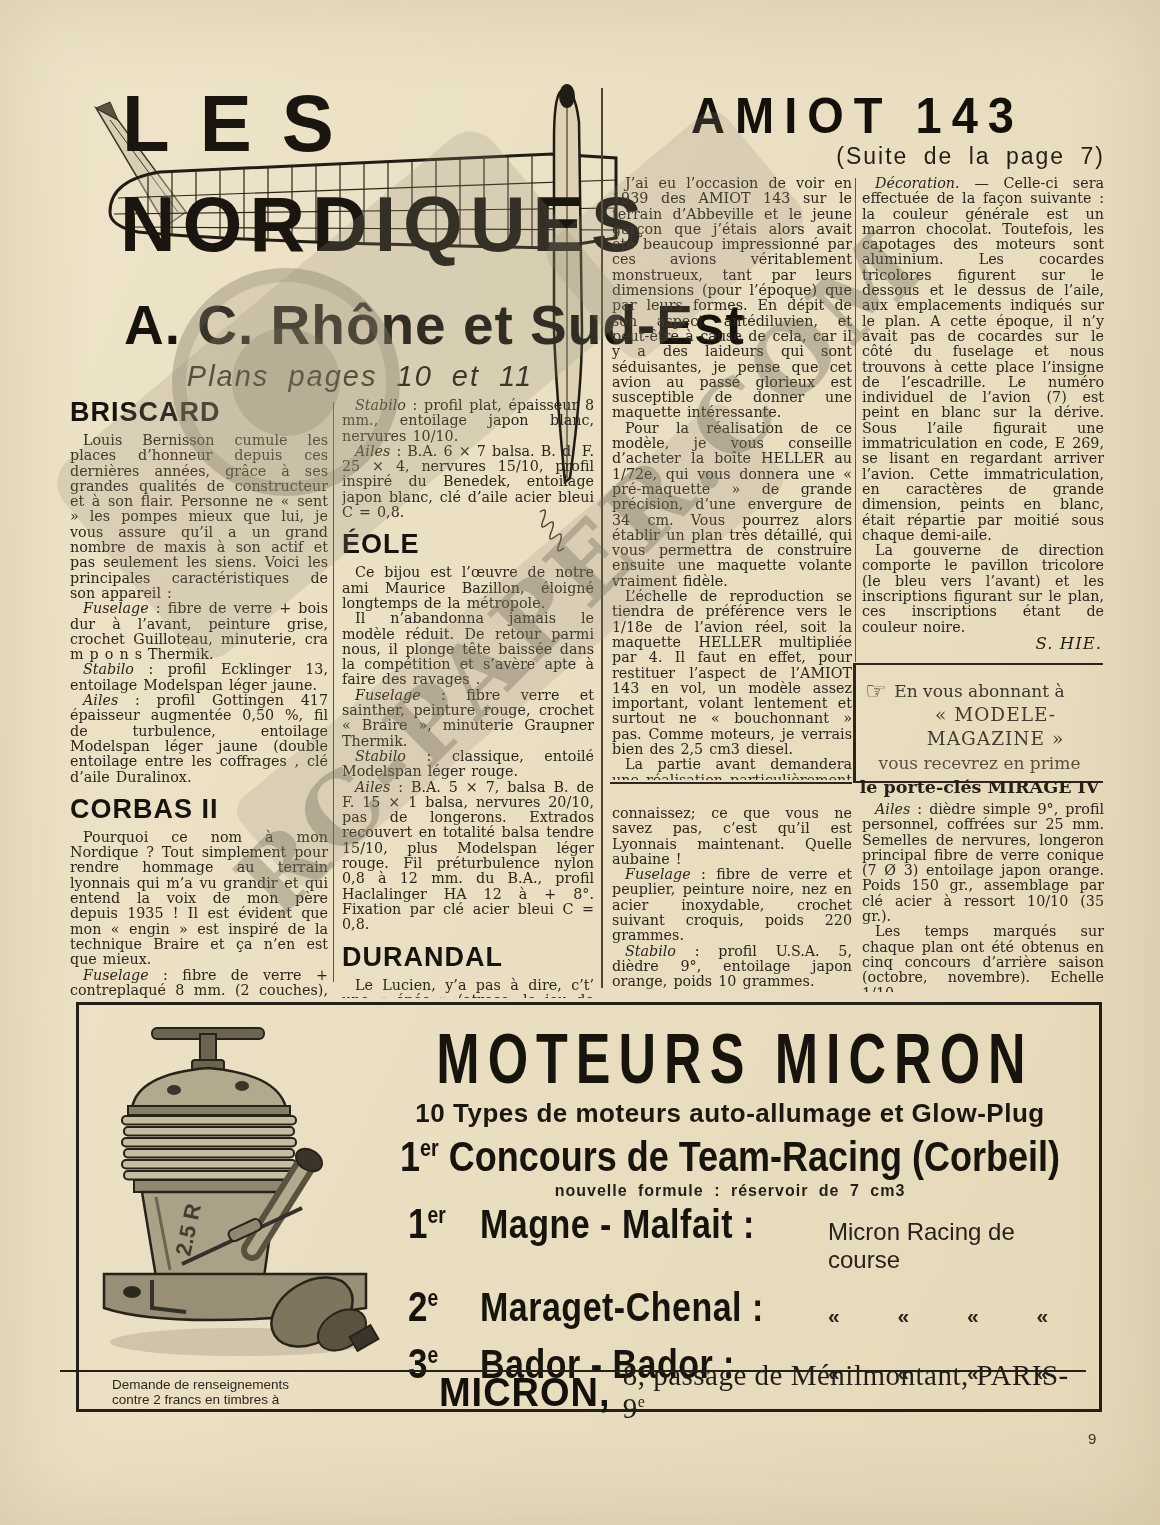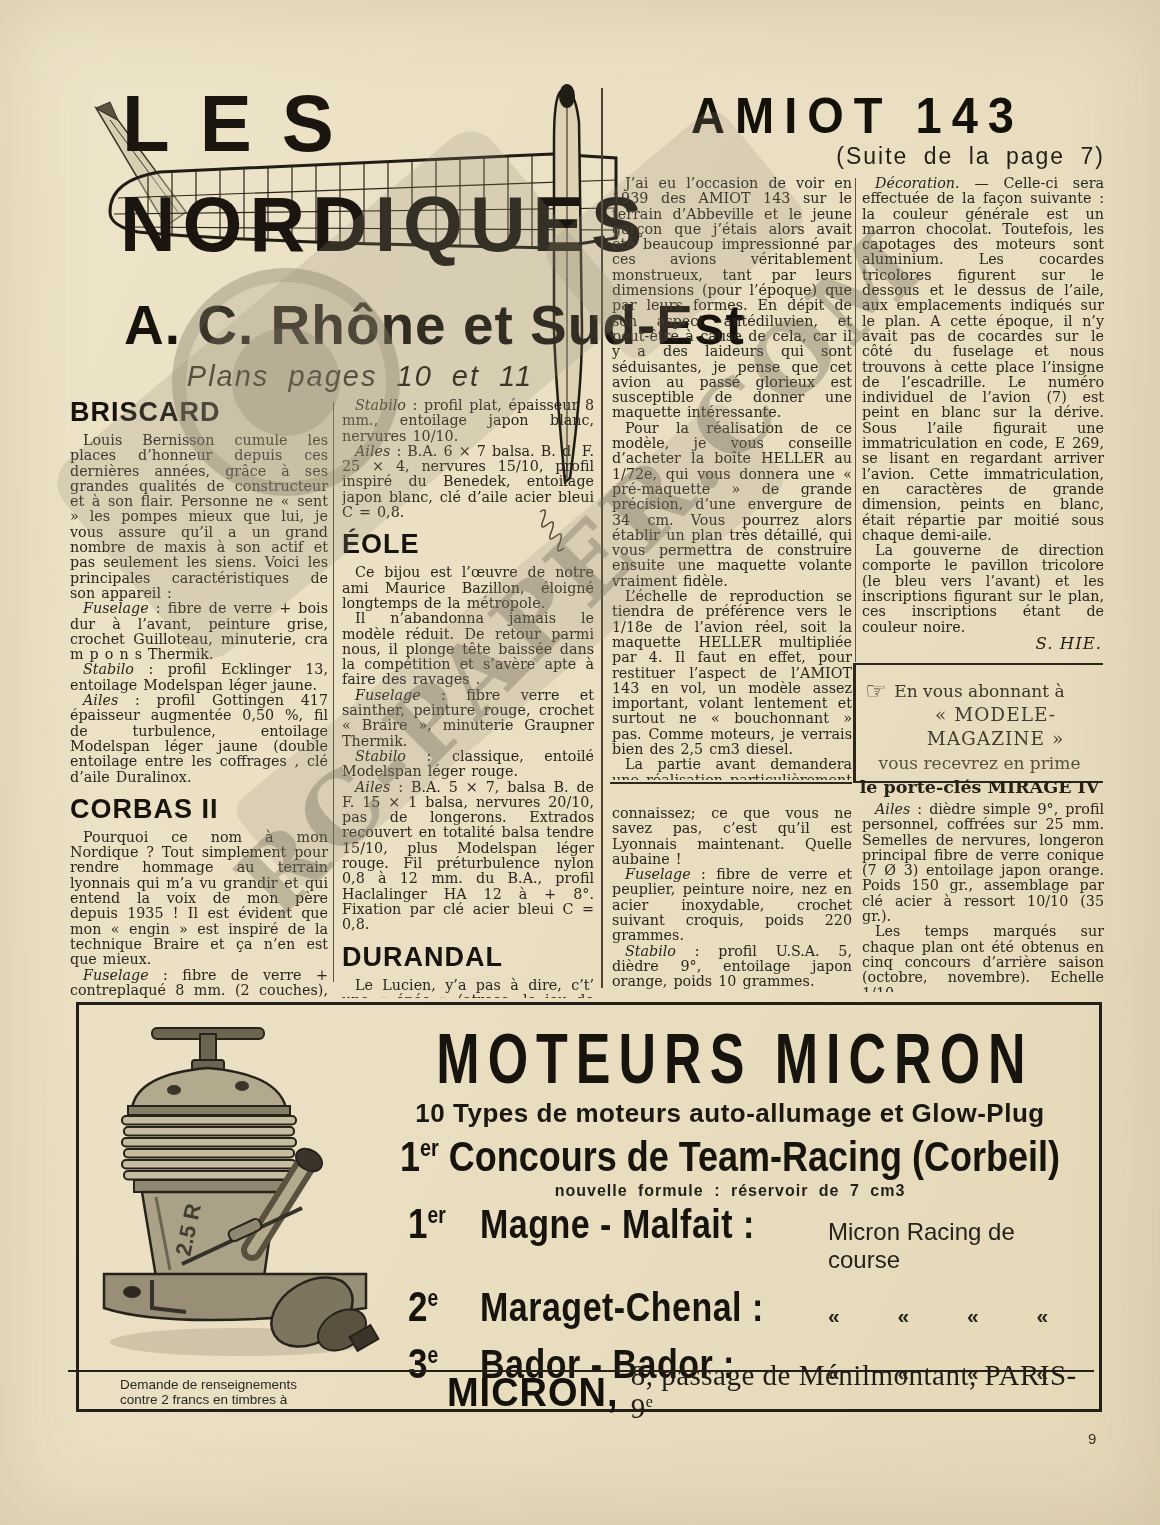--- a/index.html
+++ b/index.html
@@ -70,21 +70,21 @@
     letter-spacing:1px;word-spacing:5px;color:#241f17;}
   .rankings{left:408px;top:1208px;width:670px;}
   .rank-row{display:grid;grid-template-columns:72px 340px auto;align-items:baseline;margin-bottom:17px;}
   .rank-num{font-family:"Liberation Sans",sans-serif;font-weight:700;font-size:35px;color:#17130d;
     transform:scaleY(1.2);transform-origin:left bottom;}
   .rank-name{font-family:"Liberation Sans",sans-serif;font-weight:700;font-size:34px;color:#17130d;
     transform:scaleY(1.2);transform-origin:left bottom;letter-spacing:.5px;}
   .rank-result{font-family:"Liberation Sans",sans-serif;font-size:24px;color:#26211a;padding-left:8px;}
   .rank-row:nth-of-type(2) .rank-result,.rank-row:nth-of-type(3) .rank-result{
     font-size:21px;word-spacing:52px;font-weight:700;color:#2c271f;}
-  .ad-footer{left:68px;top:1370px;width:1026px;height:42px;border-top:2.2px solid #23201a;
+  .ad-footer{left:60px;top:1370px;width:1026px;height:42px;border-top:2.2px solid #23201a;
     box-sizing:border-box;display:flex;align-items:center;padding-left:30px;}
   .ad-note{font-family:"Liberation Sans",sans-serif;font-size:13.5px;line-height:15px;
     color:#2c271f;padding-left:22px;width:270px;}
   .ad-brand{font-family:"Liberation Sans",sans-serif;font-weight:700;font-size:38px;
     color:#14110b;transform:scaleY(1.08);letter-spacing:1px;padding-left:60px;}
   .ad-address{font-family:Liberation Serif, serif;font-size:29px;color:#221d15;
     padding-left:12px;letter-spacing:.5px;}
   .ad-address sup{font-size:55%;}
   .page-num{left:1088px;top:1430px;font-family:"Liberation Sans",sans-serif;
     font-size:15px;color:#3a352b;}

